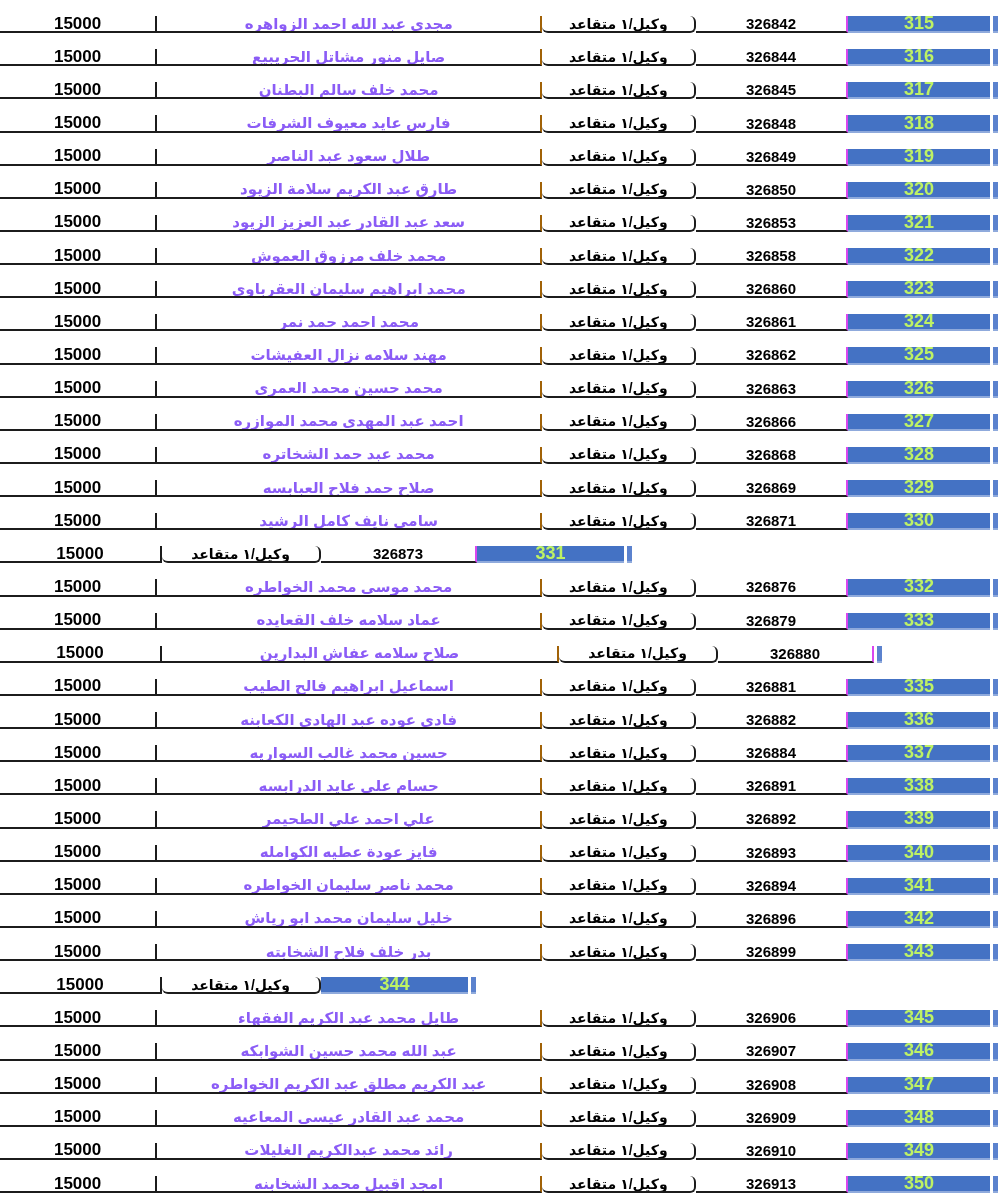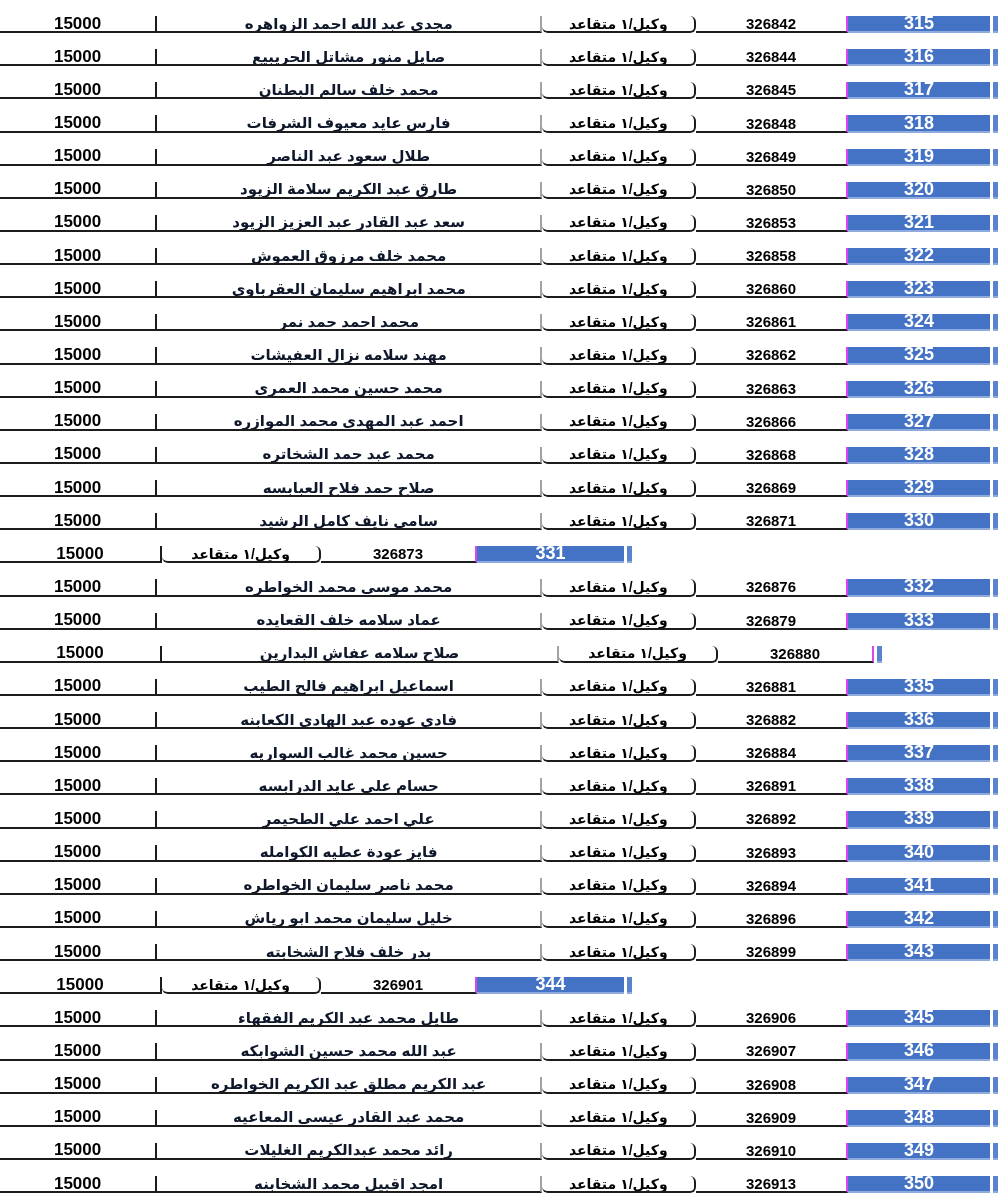--- a/index.html
+++ b/index.html
@@ -2,25 +2,25 @@
 <html><head>
 <meta charset="utf-8">
 <style>
   html,body{margin:0;padding:0;background:#ffffff;}
   body{width:998px;height:1198px;overflow:hidden;font-family:"Liberation Sans","DejaVu Sans",sans-serif;}
   .grid{display:flex;flex-direction:column;height:1193px;width:998px;}
   .row{flex:1;display:flex;min-height:0;margin-top:16px;}
   .c{box-sizing:border-box;display:flex;align-items:center;justify-content:center;
      border-bottom:2px solid #1c1c1c;overflow:hidden;white-space:nowrap;}
   .amount{width:162px;border-right:2px solid #1c1c1c;font-weight:bold;font-size:17px;color:#000;}
-  .name{width:397px;border-right:2px solid #a3a3a3;font-weight:bold;font-size:15px;color:#0f172a;direction:rtl;}
+  .name{width:397px;border-right:2px solid #a16207;font-weight:bold;font-size:15px;color:#8b5cf6;direction:rtl;}
   .rank{width:159px;border-right:2px solid #1c1c1c;font-weight:bold;font-size:14px;color:#000;direction:rtl;border-radius:6px;}
   .idnum{width:156px;border-right:2px solid #d946ef;font-weight:bold;font-size:15px;color:#000;}
   .serial{width:147px;background:#4472C4;border-bottom:2px solid #8FAADC;
-          color:#ffffff;font-weight:bold;font-size:18px;}
+          color:#bef264;font-weight:bold;font-size:18px;}
   .vline{width:3px;background:#ffffff;border-bottom:none;}
   .strip{width:5px;background:#5B82CE;border-bottom:2px solid #8FAADC;}
   .bottom-filler{height:5px;background:#ffffff;}
 </style>
 </head>
 <body>
 
 <div class="grid">
     <div class="row">
     <div class="c amount">15000</div>
@@ -277,21 +277,20 @@
     <div class="c name" dir="rtl">بدر خلف فلاح الشخابته</div>
     <div class="c rank" dir="rtl">وكيل/١ متقاعد</div>
     <div class="c idnum">326899</div>
     <div class="c serial">343</div>
     <div class="c vline"></div>
     <div class="c strip"></div>
   </div>
     <div class="row">
     <div class="c amount">15000</div>
     <div class="c rank" dir="rtl">وكيل/١ متقاعد</div>
-    <div class="c idnum">326901</div>
     <div class="c serial">344</div>
     <div class="c vline"></div>
     <div class="c strip"></div>
   </div>
     <div class="row">
     <div class="c amount">15000</div>
     <div class="c name" dir="rtl">طايل محمد عبد الكريم الفقهاء</div>
     <div class="c rank" dir="rtl">وكيل/١ متقاعد</div>
     <div class="c idnum">326906</div>
     <div class="c serial">345</div>

